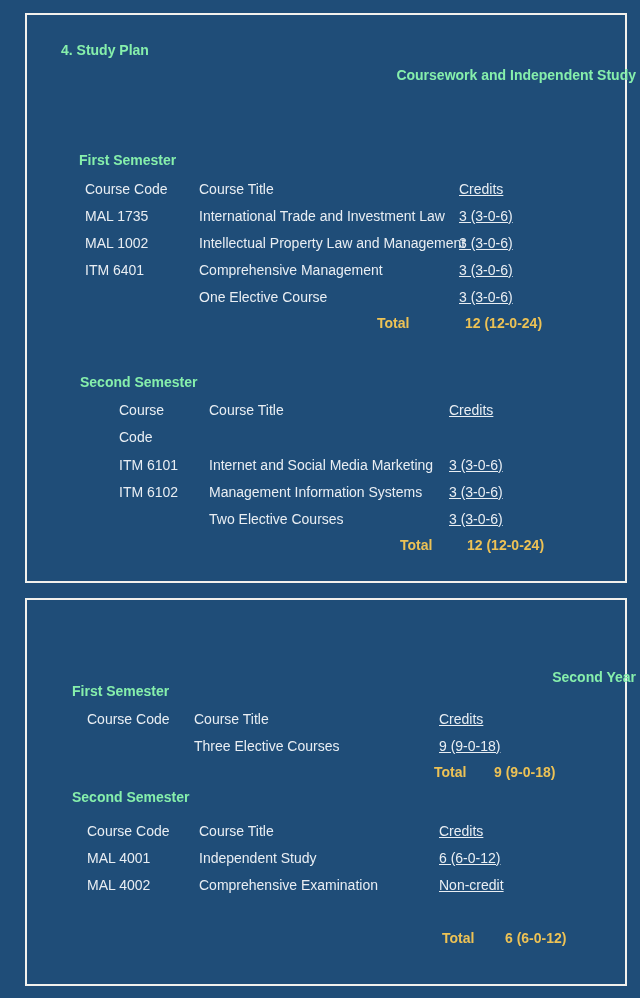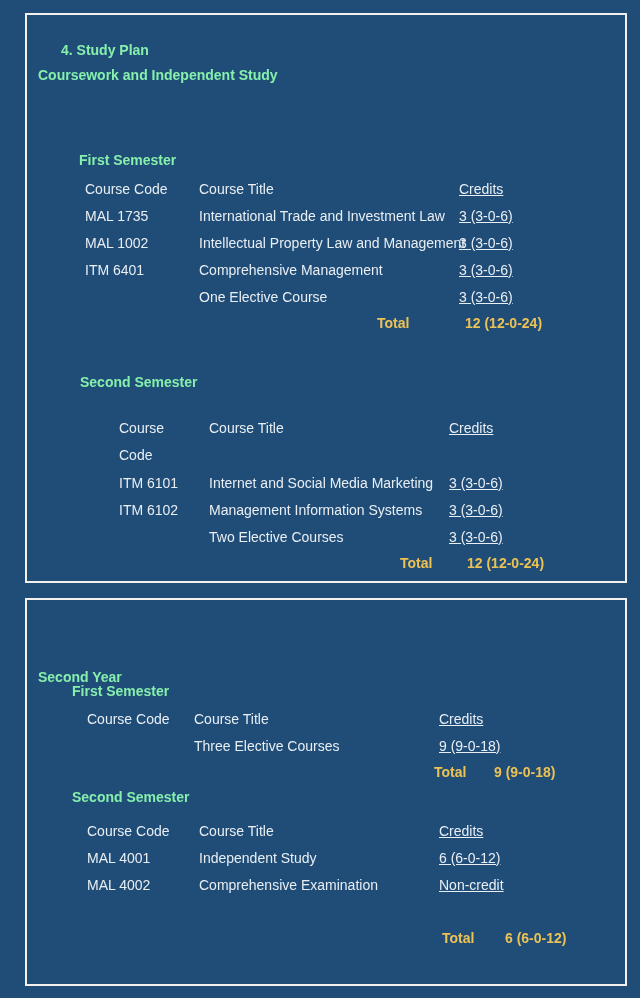--- a/index.html
+++ b/index.html
@@ -18,36 +18,36 @@
     width:602px;
     border:2px solid #f2f1ed;
     box-sizing:border-box;
     background:#1f4d78;
   }
   #panel-top{top:13px;height:570px;}
   #panel-bottom{top:598px;height:388px;}
 
   .abs{position:absolute;}
   .yellow{color:#86efac;font-weight:bold;}
-  .center-line{left:0;right:0;text-align:left;transform:translateX(11px);height:27px;line-height:27px;}
+  .center-line{left:0;right:0;text-align:right;transform:translateX(11px);height:27px;line-height:27px;}
   .line{height:27px;line-height:27px;white-space:nowrap;}
 
   .table{position:absolute;left:0;right:0;}
   .row{display:grid;height:27px;align-items:center;white-space:nowrap;}
   .cell{overflow:visible;}
   .cell.credits{text-align:left;text-decoration:underline;}
 
   
   .t1{top:160px;margin-left:58px;}
   .t1 .row{grid-template-columns:114px 260px 120px;}
   .t1 .total-label{left:292px;}
   .t1 .total-value{left:380px;}
 
   
-  .t2{top:400px;margin-left:92px;}
+  .t2{top:382px;margin-left:92px;}
   .t2 .row{grid-template-columns:90px 240px 146px;}
   .t2 .row.hdr{height:54px;align-items:start;}
   .t2 .row.hdr .cell{line-height:27px;}
   .t2 .total-label{left:281px;}
   .t2 .total-value{left:348px;}
 
   
   .t3{top:105px;margin-left:60px;}
   .t3 .row{grid-template-columns:107px 245px 160px;}
   .t3 .total-label{left:347px;}

